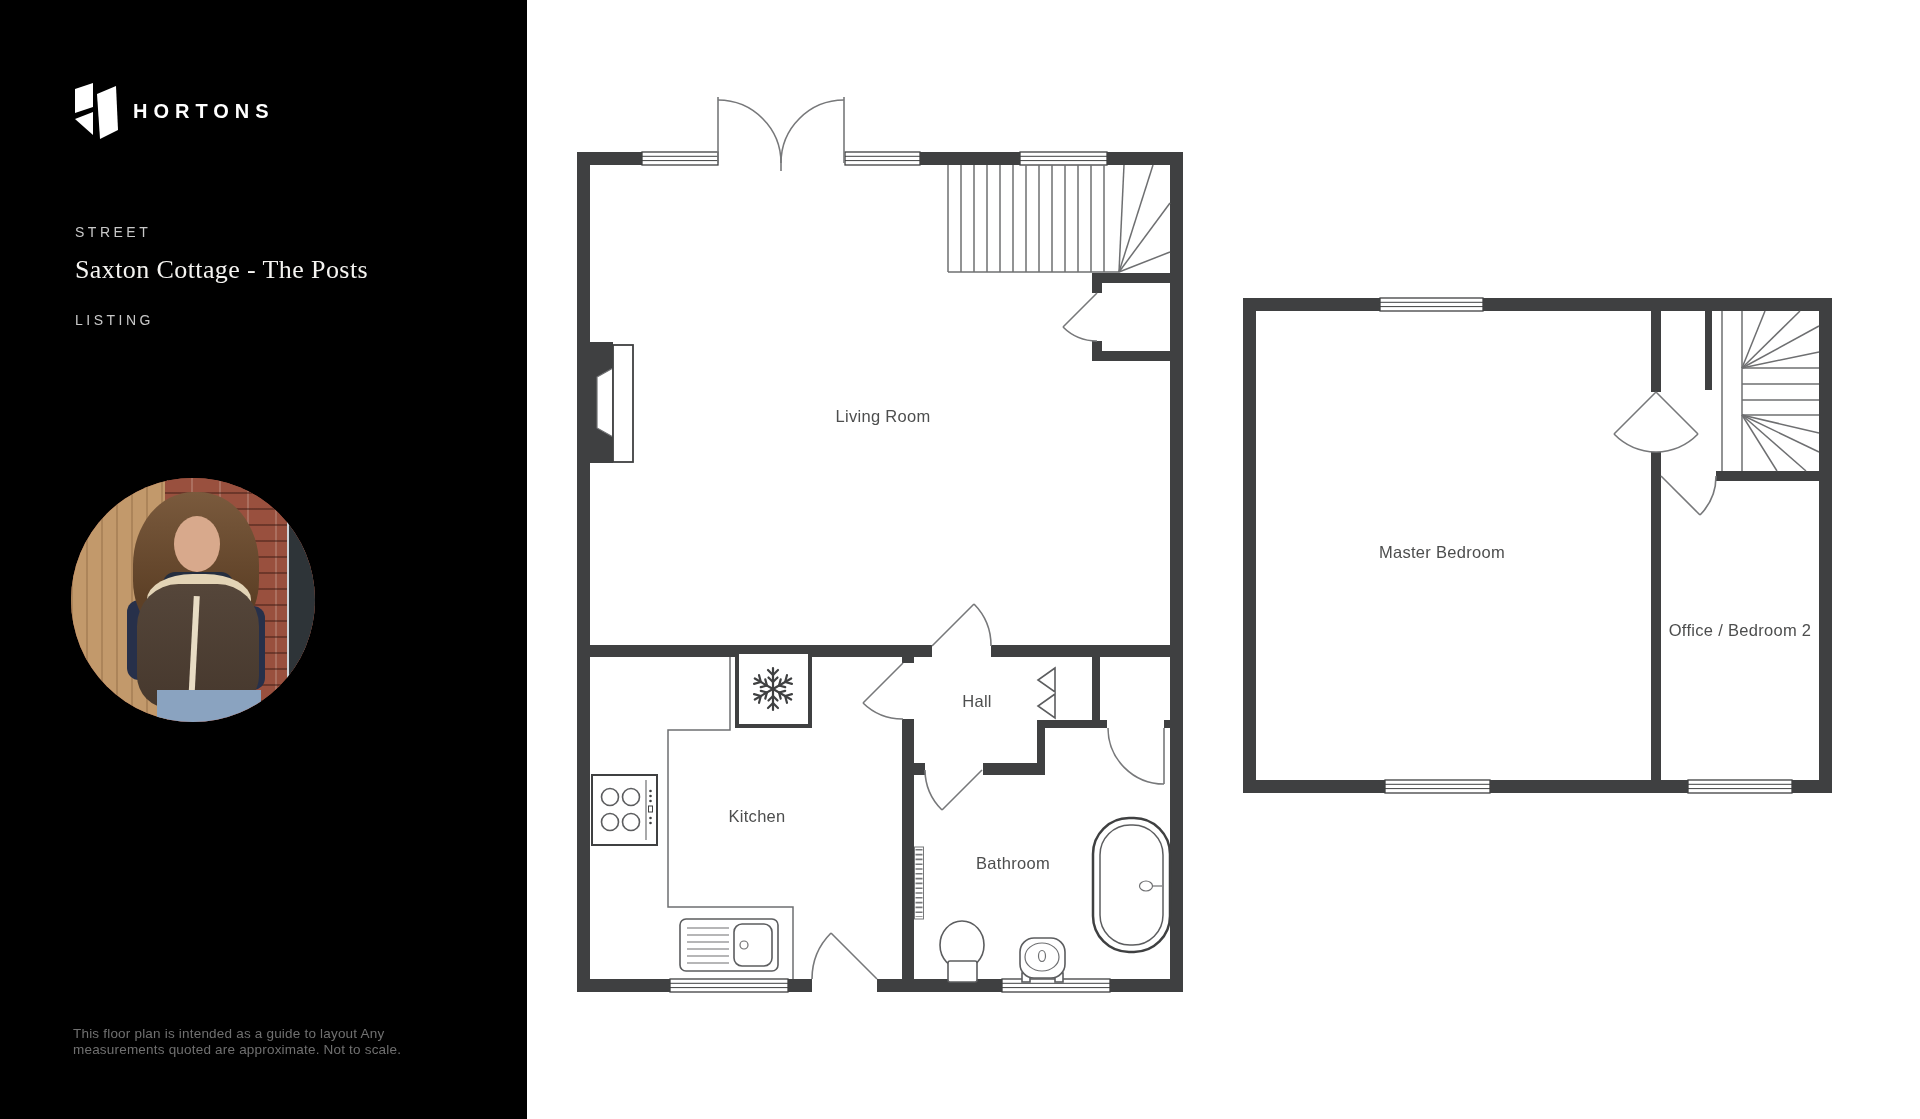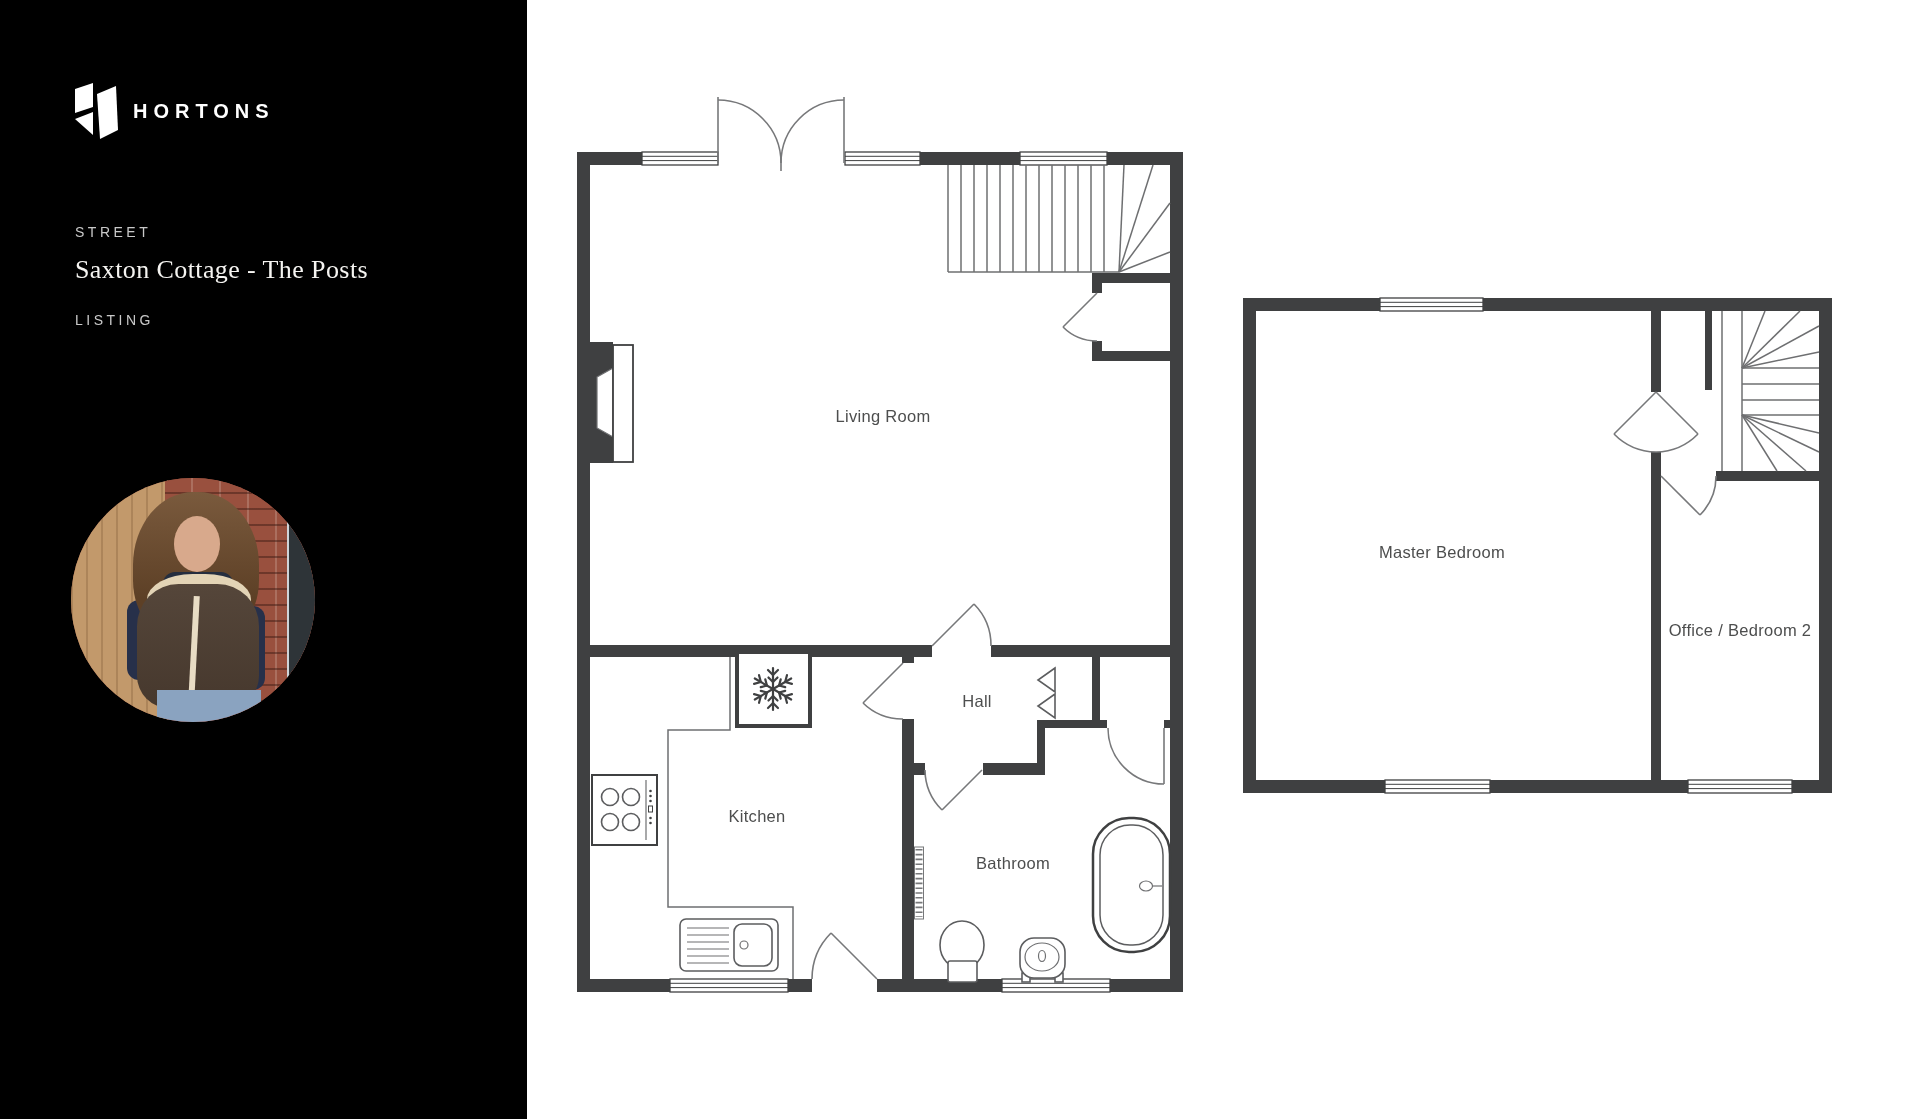--- a/index.html
+++ b/index.html
@@ -368,15 +368,19 @@
       <div class="ph-hair"></div>
       <div class="ph-face"></div>
       <div class="ph-top"></div>
       <div class="ph-collar"></div>
       <div class="ph-vest"></div>
       <div class="ph-trim"></div>
       <div class="ph-jeans"></div>
     </div>
 
 
+    <div class="disclaimer">
+      <div>This floor plan is intended  as a guide to layout Any</div>
+      <div>measurements quoted are approximate. Not to scale.</div>
+    </div>
 
   </div>
 </div>
 
 </body></html>

